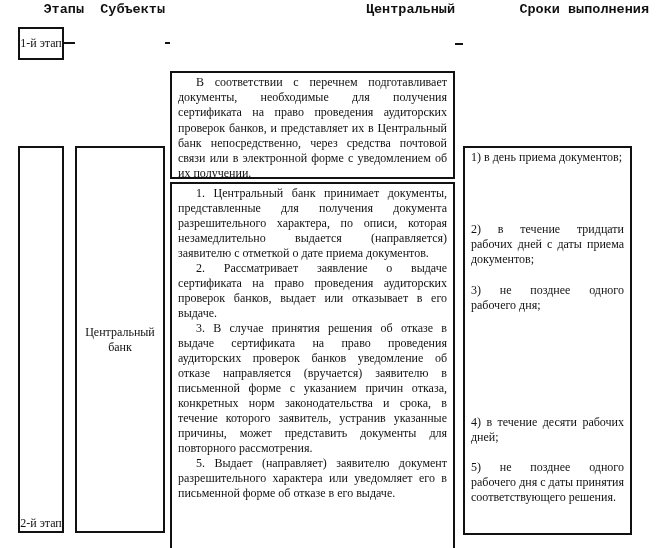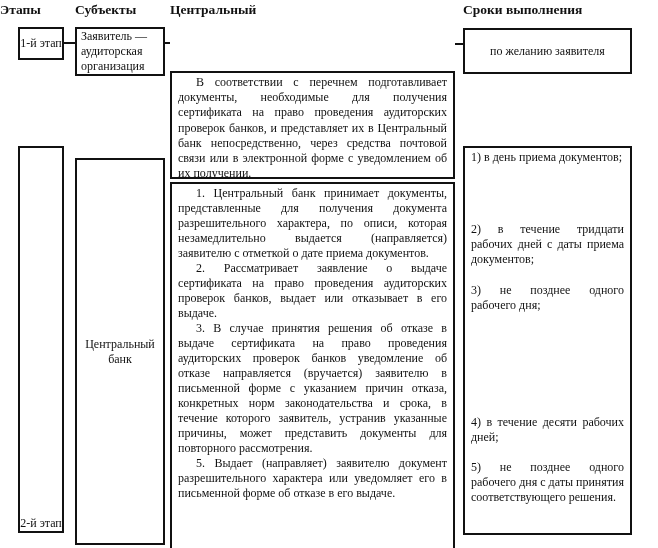--- a/index.html
+++ b/index.html
@@ -10,22 +10,23 @@
     background: #ffffff;
     font-family: "Liberation Serif", "DejaVu Serif", serif;
     color: #111111;
     overflow: hidden;
   }
   .col-header {
     position: absolute;
     top: 2px;
     font-size: 13.5px;
     font-weight: bold;
-    text-align: left;
+    text-align: right;
     white-space: nowrap;
+    font-family: Liberation Mono, monospace;
   }
   .box {
     position: absolute;
     box-sizing: border-box;
     border: 2px solid #111111;
     background: #ffffff;
     overflow: hidden;
     font-size: 12px;
   }
   .center-both {
@@ -69,33 +70,33 @@
   }
   .connector {
     position: absolute;
     height: 2px;
     background: #111111;
   }
   
   .hdr-stages   { left: 0;   width: 84px;  }
   .hdr-subjects { left: 75px; width: 90px; }
   .hdr-activities { left: 170px; width: 285px; }
-  .hdr-terms    { left: 463px; width: 169px; }
+  .hdr-terms    { left: 480px; width: 169px; }
 
   .r1-stage    { left: 18px; top: 27px;  width: 46px;  height: 33px; }
   .r1-subject  { left: 75px; top: 27px;  width: 90px;  height: 49px; }
   .r1-activity { left: 170px; top: 27px; width: 285px; height: 108px; margin-top: 44px; }
   .r1-deadline { left: 463px; top: 28px; width: 169px; height: 46px; }
 
   .conn-1 { left: 64px;  top: 42px; width: 11px; }
   .conn-2 { left: 165px; top: 42px; width: 5px;  }
   .conn-3 { left: 455px; top: 43px; width: 8px;  }
 
   .r2-stage    { left: 18px;  top: 146px; width: 46px;  height: 387px; justify-content: flex-end; }
-  .r2-subject  { left: 75px;  top: 146px; width: 90px;  height: 387px; margin-top: 12px; }
+  .r2-subject  { left: 75px;  top: 146px; width: 90px;  height: 387px; }
   .r2-activity { left: 170px; top: 146px; width: 285px; height: 389px; margin-top: 36px; }
   .r2-deadline { left: 463px; top: 146px; width: 169px; height: 389px; }
 
   .dl-1 { top: 2px; }
   .dl-2 { top: 74px; }
   .dl-3 { top: 135px; }
   .dl-4 { top: 267px; }
   .dl-5 { top: 312px; }
 </style>
 </head>
@@ -109,31 +110,25 @@
   <div class="col-header hdr-terms">Сроки выполнения</div>
 
   <div class="connector conn-1"></div>
   <div class="connector conn-2"></div>
   <div class="connector conn-3"></div>
 
   <div class="box r1-stage center-both">
     <span>1-й этап</span>
   </div>
 
-  <div class="box r1-subject subject-r1">
-    <span>Заявитель — аудиторская организация</span>
-  </div>
 
   <div class="box r1-activity activities-r1">
     <p class="para">В соответствии с перечнем подготавливает документы, необходимые для получения сертификата на право проведения аудиторских проверок банков, и представляет их в Центральный банк непосредственно, через средства почтовой связи или в электронной форме с уведомлением об их получении.</p>
   </div>
 
-  <div class="box r1-deadline center-both">
-    <span>по желанию заявителя</span>
-  </div>
 
   <div class="box r2-stage center-both">
     <span>2-й этап</span>
   </div>
 
   <div class="box r2-subject center-both">
     <span>Центральный банк</span>
   </div>
 
   <div class="box r2-activity activities-r2">

